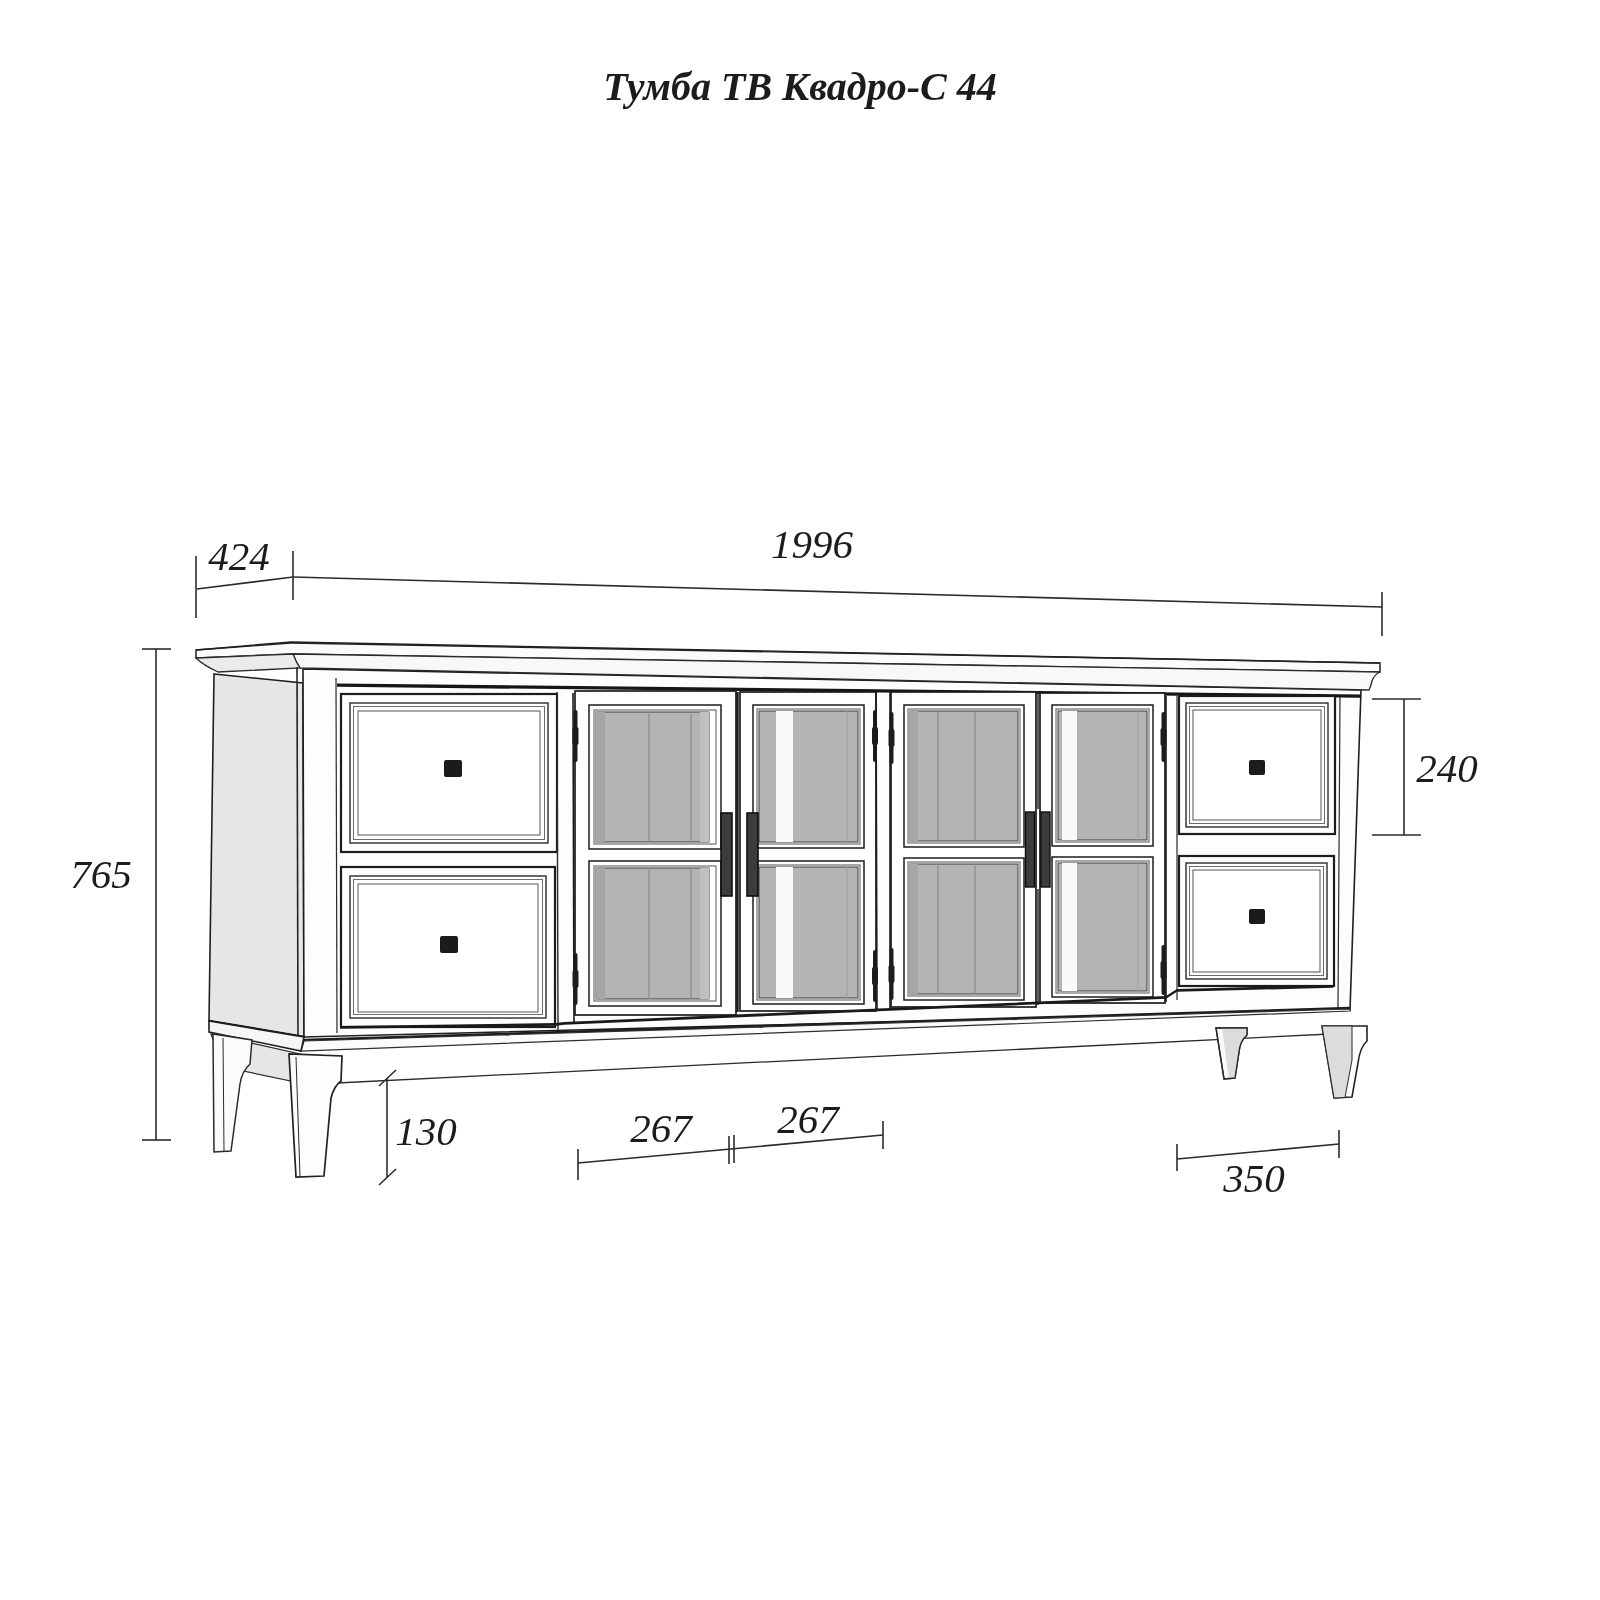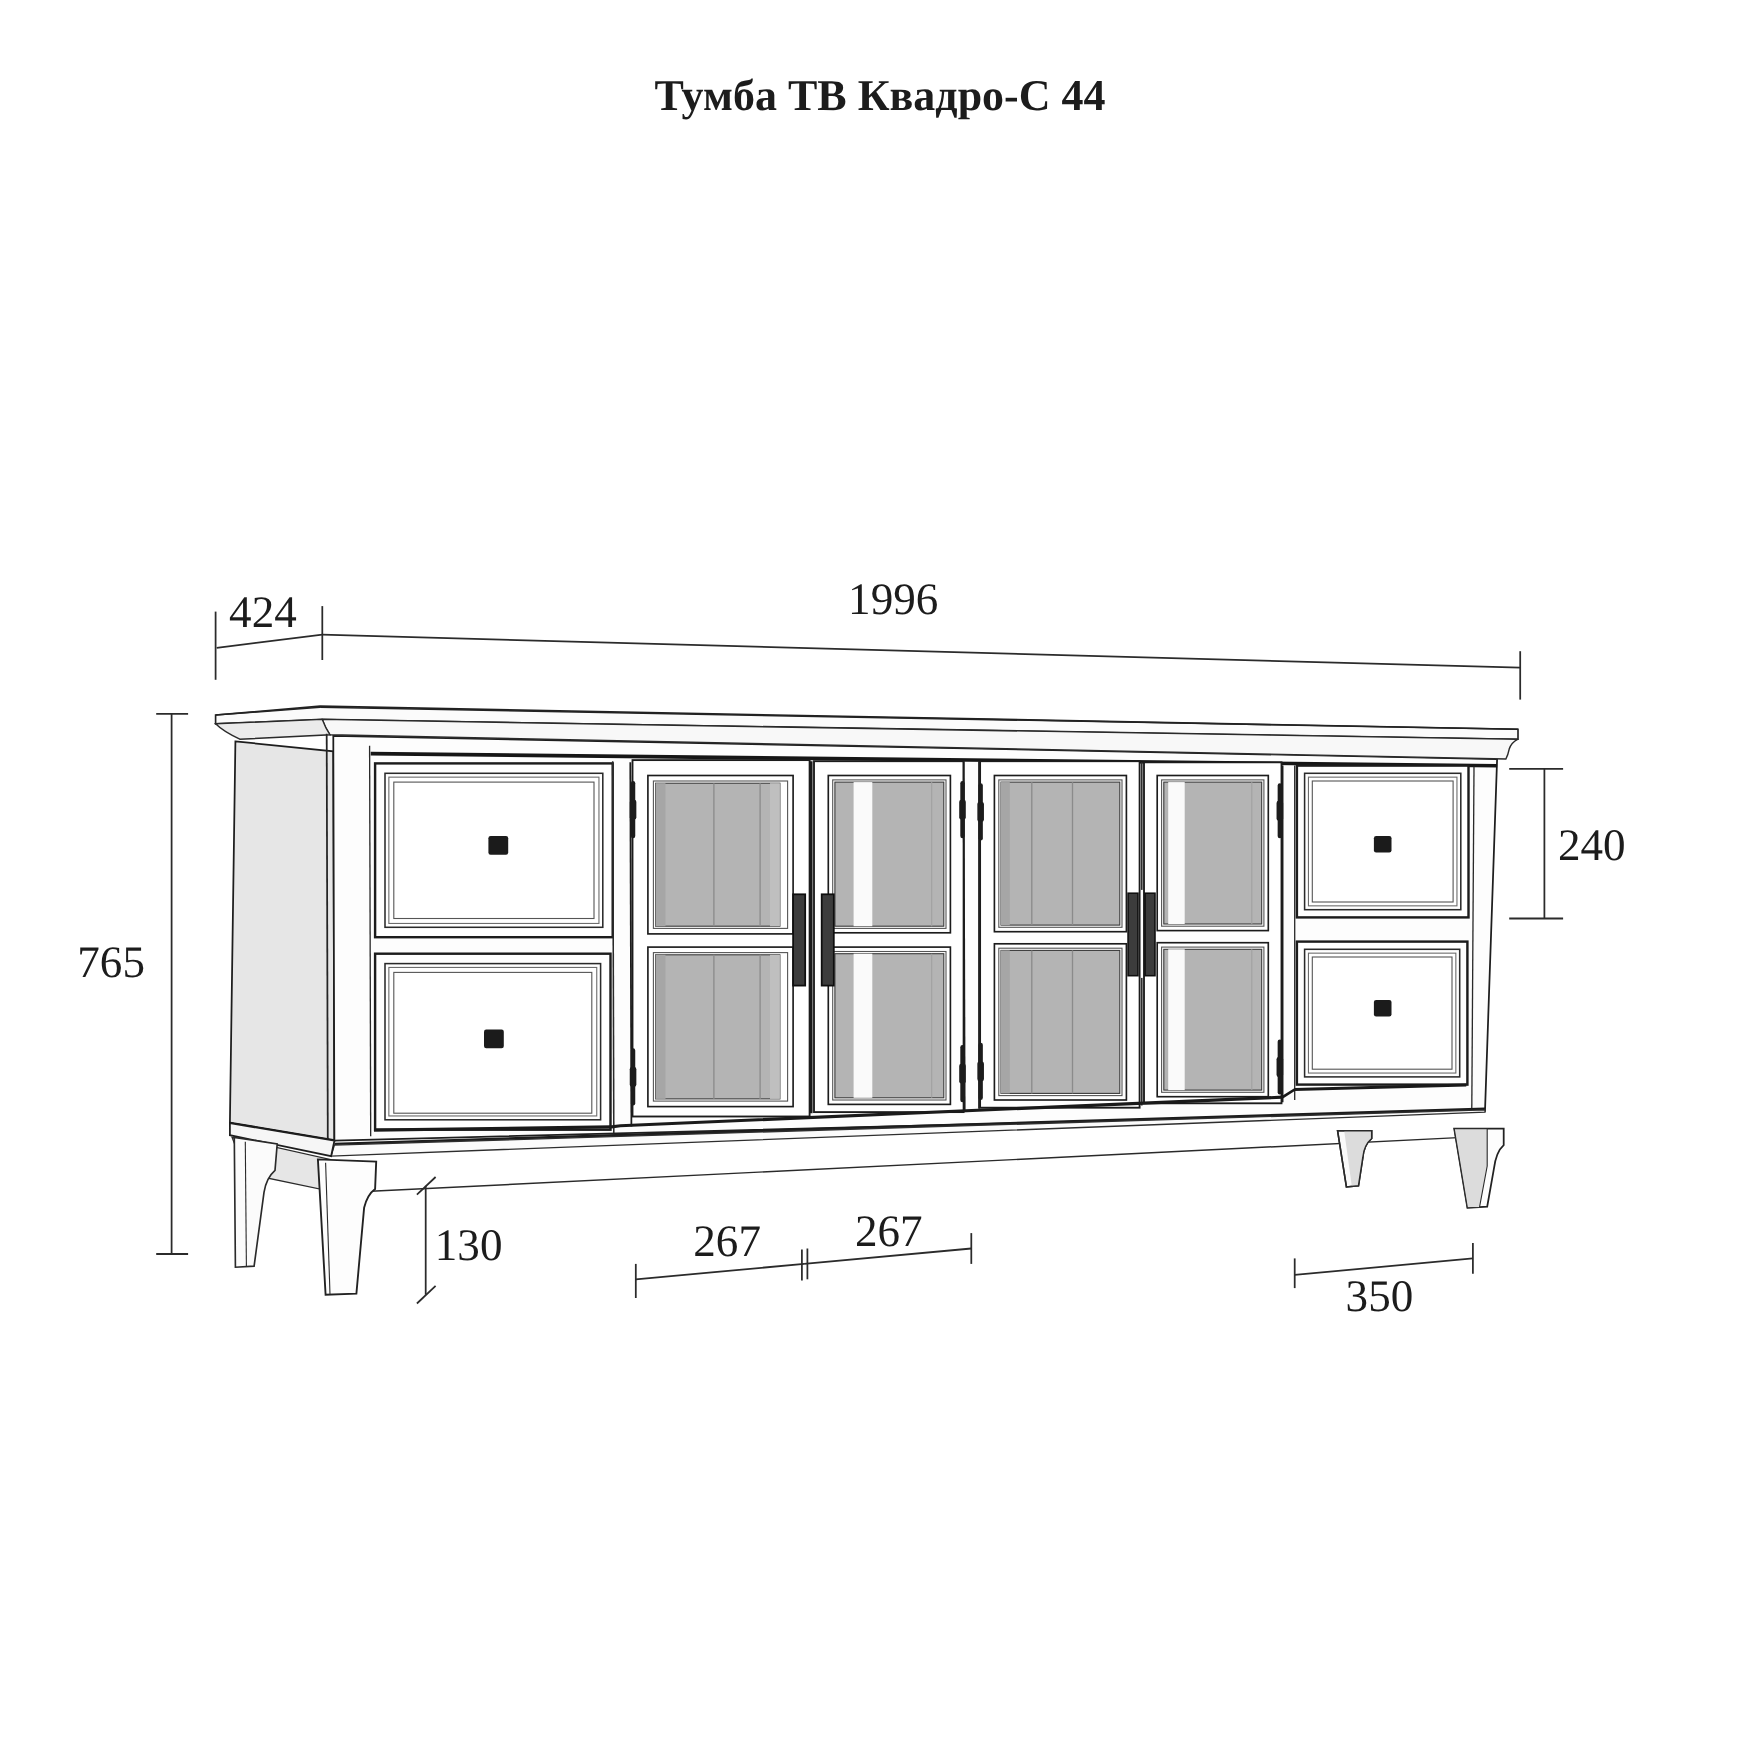--- a/index.html
+++ b/index.html
@@ -1,16 +1,16 @@
 <!DOCTYPE html>
 <html><head>
 <meta charset="utf-8">
 <style>
   html,body{margin:0;padding:0;background:#ffffff;}
-  .page{width:1600px;height:1600px;position:relative;background:#ffffff;overflow:hidden;}
+  .page{width:1600px;height:1600px;position:relative;background:#ffffff;overflow:hidden;font-style:italic;}
   text{font-family:"Liberation Serif", serif;fill:#1c1c1c;}
 </style>
 </head>
 <body>
 <div class="page">
 <svg width="1600" height="1600" viewBox="0 0 1600 1600">
 <rect x="0" y="0" width="1600" height="1600" fill="#ffffff"></rect>
 
 <g>
 <text x="800" y="100" font-size="40" font-weight="bold" text-anchor="middle">Тумба ТВ Квадро-С 44</text>

